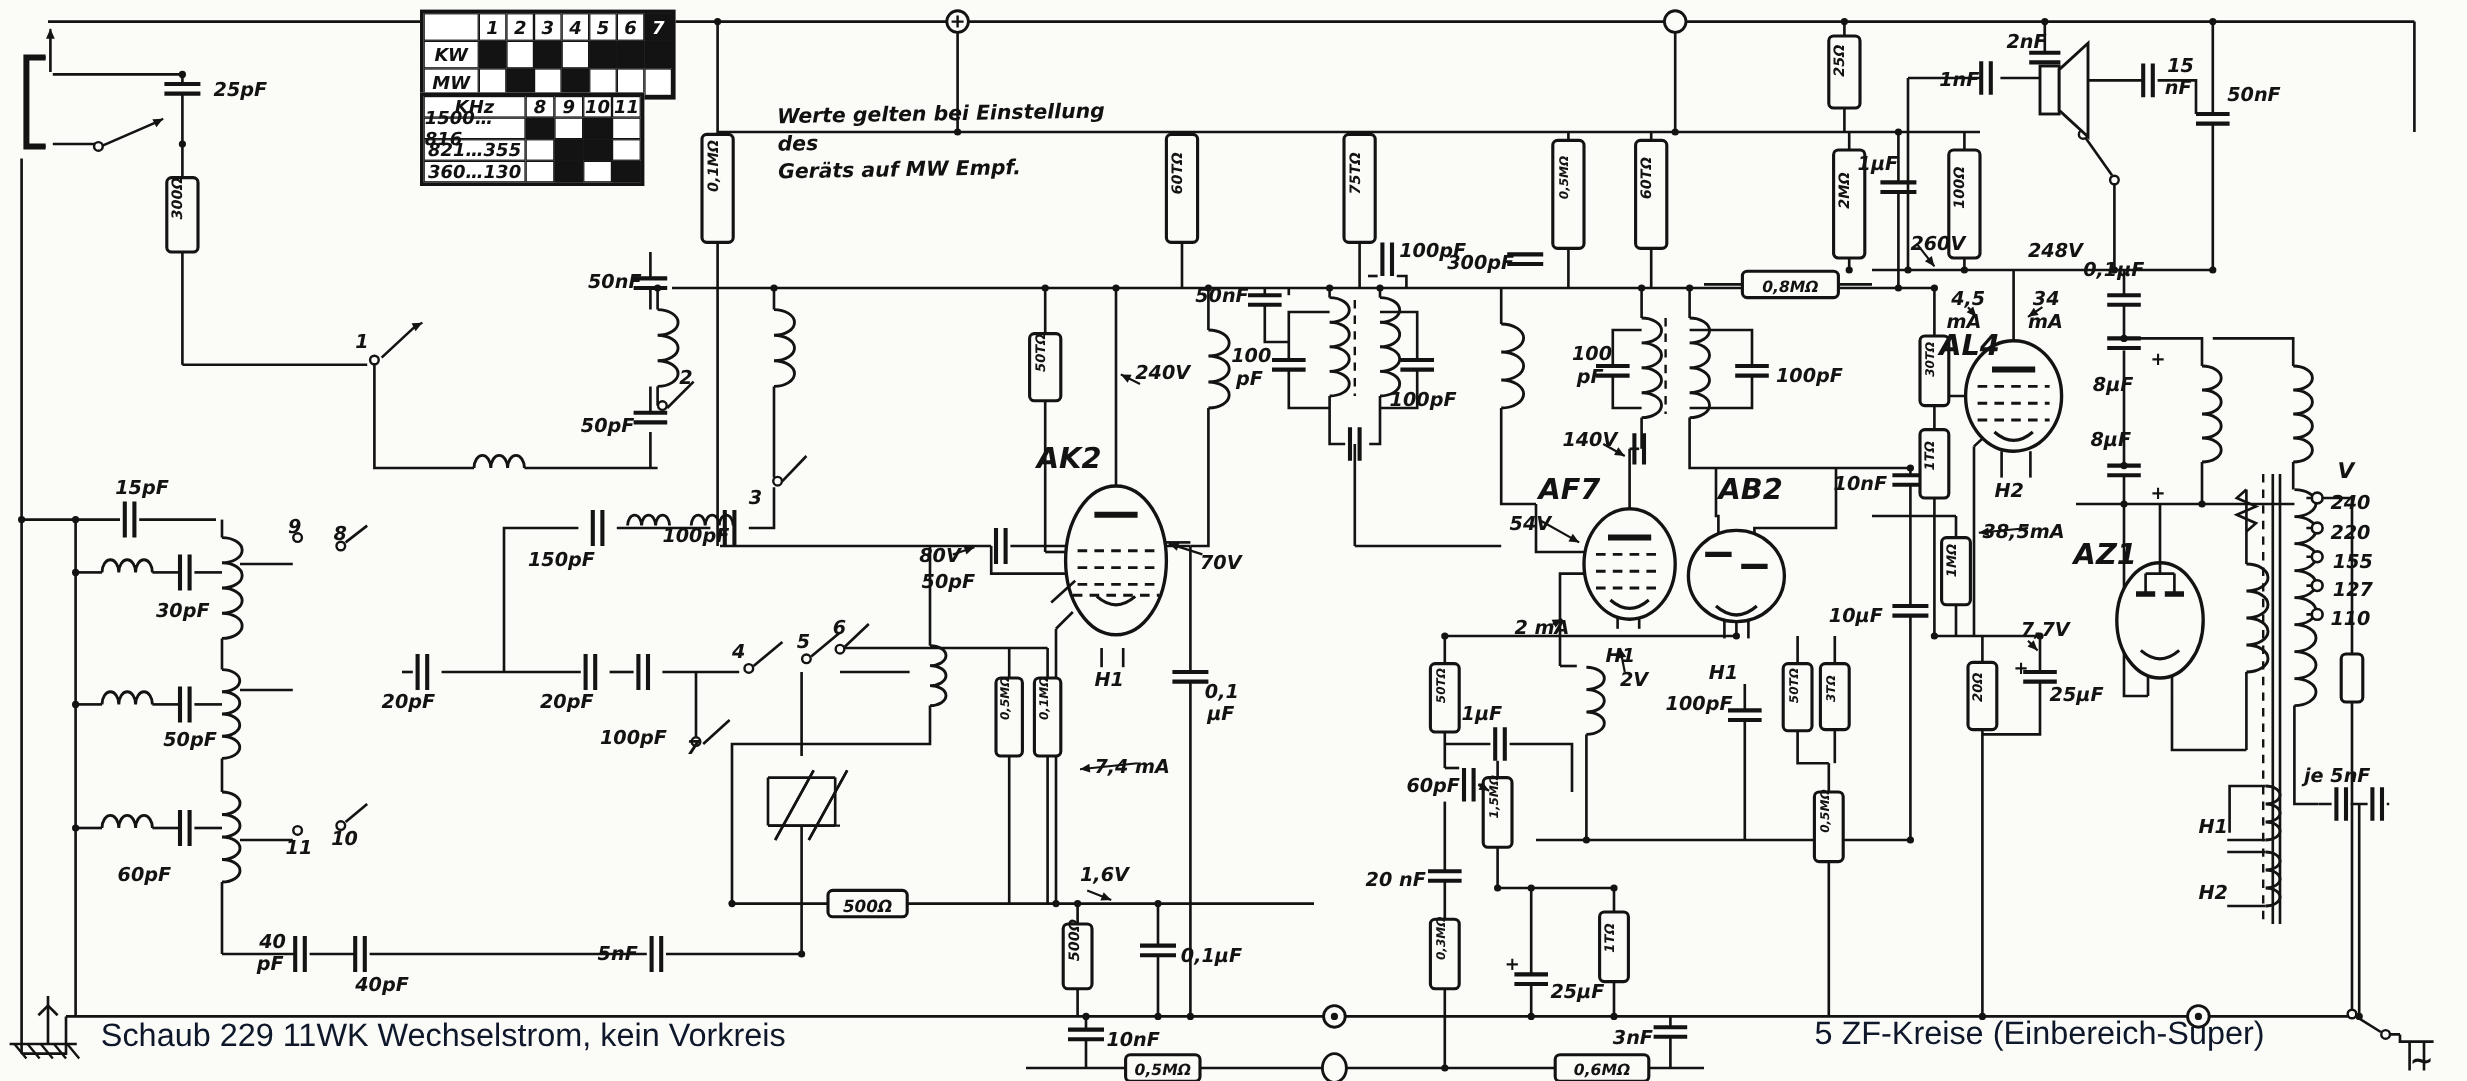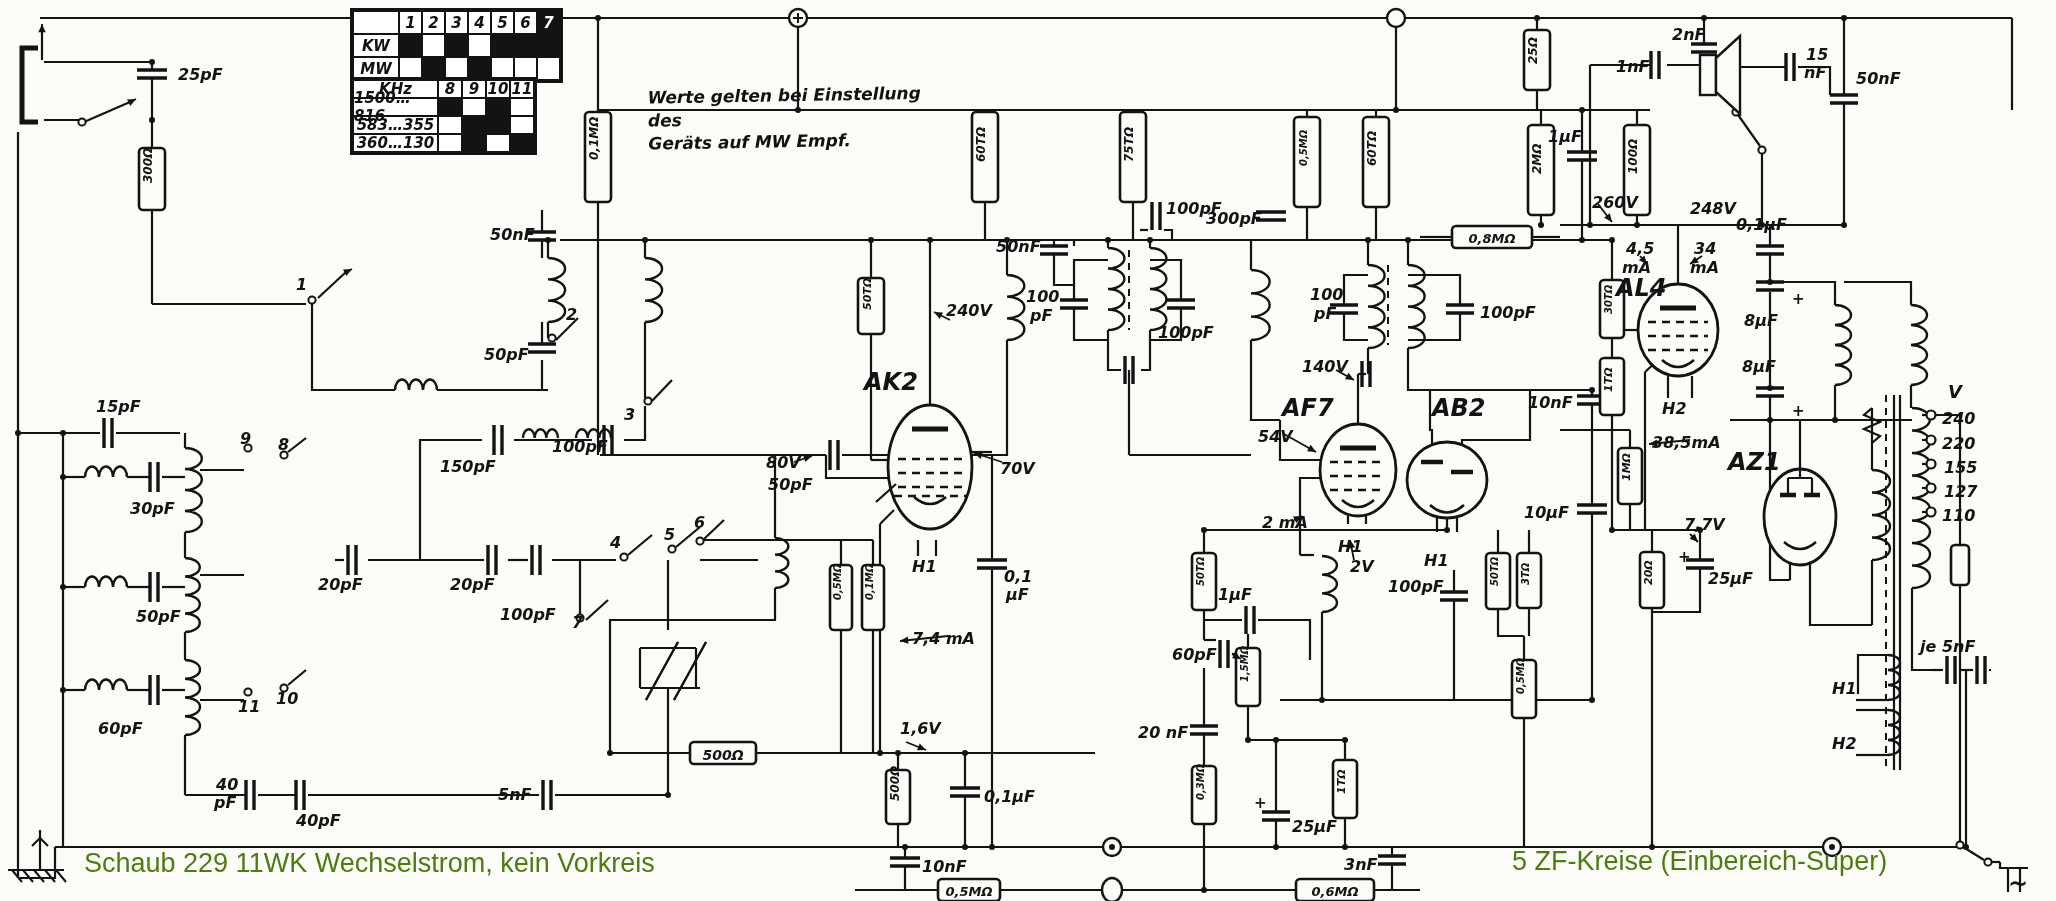--- a/index.html
+++ b/index.html
@@ -5,21 +5,21 @@
   html,body{margin:0;padding:0;background:#e8e8e4;}
   #stage{position:relative;width:2056px;height:901px;background:#fbfbf8;overflow:hidden;
          font-family:"DejaVu Sans",sans-serif;color:#111;}
   svg text{fill:#131313;}
   .tbl{position:absolute;display:grid;border:3px solid #131313;background:#fff;}
   .tbl .c{border:1.5px solid #131313;display:flex;align-items:center;justify-content:center;
           font-family:"DejaVu Sans",sans-serif;font-style:italic;font-weight:bold;font-size:15px;}
   .tbl .f{background:#131313;color:#fff;}
   .note{position:absolute;left:648px;top:84px;width:300px;font-style:italic;font-weight:bold;
         font-size:17px;line-height:1.35;transform:rotate(-1deg);}
-  .cap{position:absolute;font-family:"Liberation Sans",sans-serif;font-size:27px;color:#4d7c0f;}
+  .cap{position:absolute;font-family:"Liberation Sans",sans-serif;font-size:27px;color:#0f172a;}
   #cap-left{left:84px;top:848px;}
   #cap-right{left:1512px;top:846px;}
 </style>
 </head>
 <body>
 
 <div id="stage">
   <svg id="sch" width="2056" height="901" viewBox="0 0 2056 901" style="position:absolute;left:0;top:0">
       <path d="M40 18 H2012" stroke="#131313" stroke-width="2.2" fill="none"></path>
       <path d="M55 847 H1966" stroke="#131313" stroke-width="2.2" fill="none"></path>
@@ -713,21 +713,21 @@
       <div class="c">KHz</div>
       <div class="c">8</div>
       <div class="c">9</div>
       <div class="c">10</div>
       <div class="c">11</div>
       <div class="c">1500…816</div>
       <div class="c f"></div>
       <div class="c"></div>
       <div class="c f"></div>
       <div class="c"></div>
-      <div class="c">583…355</div>
+      <div class="c">821…355</div>
       <div class="c"></div>
       <div class="c f"></div>
       <div class="c f"></div>
       <div class="c"></div>
       <div class="c">360…130</div>
       <div class="c"></div>
       <div class="c f"></div>
       <div class="c"></div>
       <div class="c f"></div>
     </div>

